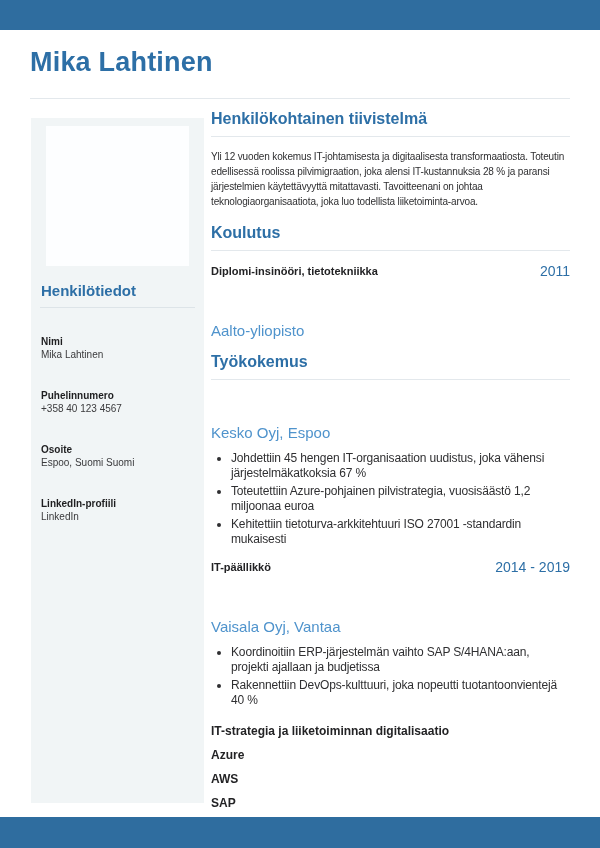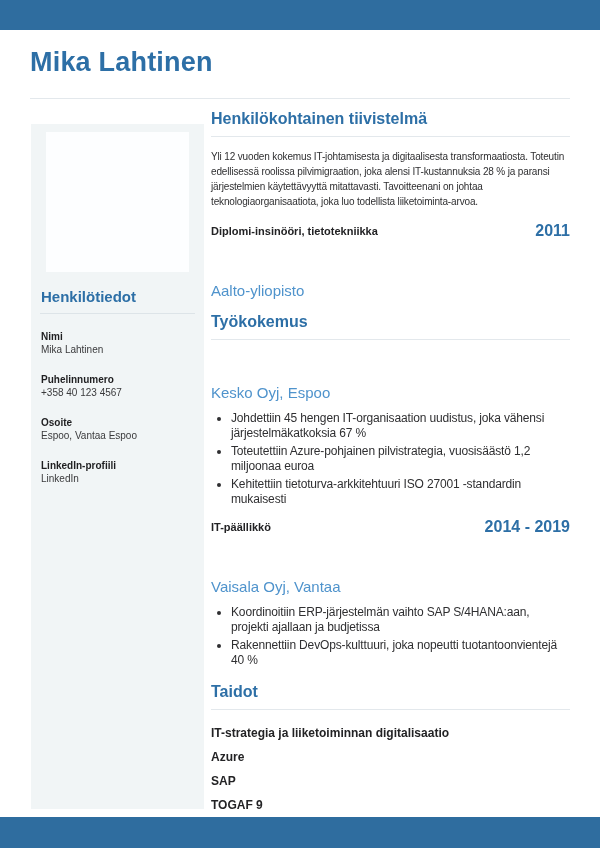--- a/index.html
+++ b/index.html
@@ -11,42 +11,42 @@
   .accent-bar.top{top:0;height:30px;}
   .accent-bar.bottom{bottom:0;height:31px;}
   .name{
     position:absolute;left:30px;top:47px;margin:0;
     font-size:27px;font-weight:bold;color:var(--heading,#2d6fa6);letter-spacing:0.2px;
   }
   .name-rule{position:absolute;left:30px;top:98px;width:540px;border-top:1px solid #e3e8ec;}
 
   
   .sidebar{
-    position:absolute;left:31px;top:124px;width:173px;height:685px;
+    position:absolute;left:31px;top:118px;width:173px;height:685px;
     background:var(--sidebar_bg,#f1f5f6);box-sizing:border-box;padding:8px 9px;
   }
   .photo{width:143px;height:140px;background:#fdfeff;margin:0 auto;}
   .side-heading{font-size:15px;line-height:18px;font-weight:bold;color:var(--heading,#2d6fa6);margin:16px 0 0 1px;}
   .side-rule{border-top:1px solid #dde4e8;margin-top:7px;}
-  .contact-item{margin-top:16px;margin-left:1px;}
+  .contact-item{margin-top:27px;margin-left:1px;}
   .contact-label{font-size:10px;font-weight:bold;line-height:13px;color:#1e1e20;}
   .contact-value{font-size:10px;line-height:14px;color:#3a3a3c;}
 
   
   .main{position:absolute;left:211px;top:110px;width:359px;}
   .sec-heading{
     font-size:16px;line-height:18px;font-weight:bold;color:var(--heading,#2d6fa6);
     margin:0;padding-bottom:8px;border-bottom:1px solid #e3e8ec;
   }
   section + section{margin-top:15px;}
   .body-text{font-size:10px;line-height:15px;letter-spacing:-0.15px;color:#2f2f31;margin:12px 0 0;}
   .entry{margin-top:13px;}
   .entry-head{display:flex;justify-content:space-between;align-items:flex-start;}
   .entry-title{font-size:11px;line-height:14px;font-weight:bold;color:#222224;}
-  .entry-period{font-size:16px;line-height:14px;font-weight:bold;color:var(--heading,#2d6fa6);white-space:nowrap;}
+  .entry-period{font-size:14px;line-height:14px;font-weight:normal;color:var(--heading,#2d6fa6);white-space:nowrap;}
   .entry-org{font-size:15px;line-height:15px;color:var(--link,#4f93cc);margin-top:45px;}
   ul.bullets{margin:11px 0 0;padding-left:20px;}
   ul.bullets li{font-size:12px;line-height:15px;letter-spacing:-0.15px;color:#2f2f31;margin-bottom:3px;}
   .skills-list{margin-top:16px;}
   .skill{font-size:12px;line-height:14px;font-weight:bold;color:#232325;margin-top:10px;}
   .skill:first-child{margin-top:0;}
 </style>
 </head>
 <body>
 
@@ -65,36 +65,37 @@
     <div class="contact-item">
       <div class="contact-label">Nimi</div>
       <div class="contact-value">Mika Lahtinen</div>
     </div>
     <div class="contact-item">
       <div class="contact-label">Puhelinnumero</div>
       <div class="contact-value">+358 40 123 4567</div>
     </div>
     <div class="contact-item">
       <div class="contact-label">Osoite</div>
-      <div class="contact-value">Espoo, Vantaa Espoo</div>
+      <div class="contact-value">Espoo, Suomi Suomi</div>
     </div>
     <div class="contact-item">
       <div class="contact-label">LinkedIn-profiili</div>
       <div class="contact-value">LinkedIn</div>
     </div>
   </aside>
 
   <main class="main">
 
     <section>
       <h2 class="sec-heading">Henkilökohtainen tiivistelmä</h2>
       <p class="body-text">Yli 12 vuoden kokemus IT-johtamisesta ja digitaalisesta transformaatiosta. Toteutin edellisessä roolissa pilvimigraation, joka alensi IT-kustannuksia 28 % ja paransi järjestelmien käytettävyyttä mitattavasti. Tavoitteenani on johtaa teknologiaorganisaatiota, joka luo todellista liiketoiminta-arvoa.</p>
     </section>
 
     <section>
+      <h2 class="sec-heading">Koulutus</h2>
       <div class="entry">
         <div class="entry-head">
           <span class="entry-title">Diplomi-insinööri, tietotekniikka</span>
           <span class="entry-period">2011</span>
         </div>
         <div class="entry-org">Aalto-yliopisto</div>
       </div>
     </section>
 
     <section>
@@ -116,24 +117,24 @@
         </div>
         <div class="entry-org">Vaisala Oyj, Vantaa</div>
         <ul class="bullets">
           <li>Koordinoitiin ERP-järjestelmän vaihto SAP S/4HANA:aan, projekti ajallaan ja budjetissa</li>
           <li>Rakennettiin DevOps-kulttuuri, joka nopeutti tuotantoonvientejä 40 %</li>
         </ul>
       </div>
     </section>
 
     <section>
-      <h2 class="sec-heading">Taidot</h2>
       <div class="skills-list">
         <div class="skill">IT-strategia ja liiketoiminnan digitalisaatio</div>
         <div class="skill">Azure</div>
+        <div class="skill">AWS</div>
         <div class="skill">SAP</div>
         <div class="skill">TOGAF 9</div>
         <div class="skill">ITIL 6</div>
         <div class="skill">PRINCE2</div>
         <div class="skill">Muutosjohtaminen</div>
       </div>
     </section>
 
   </main>
 

